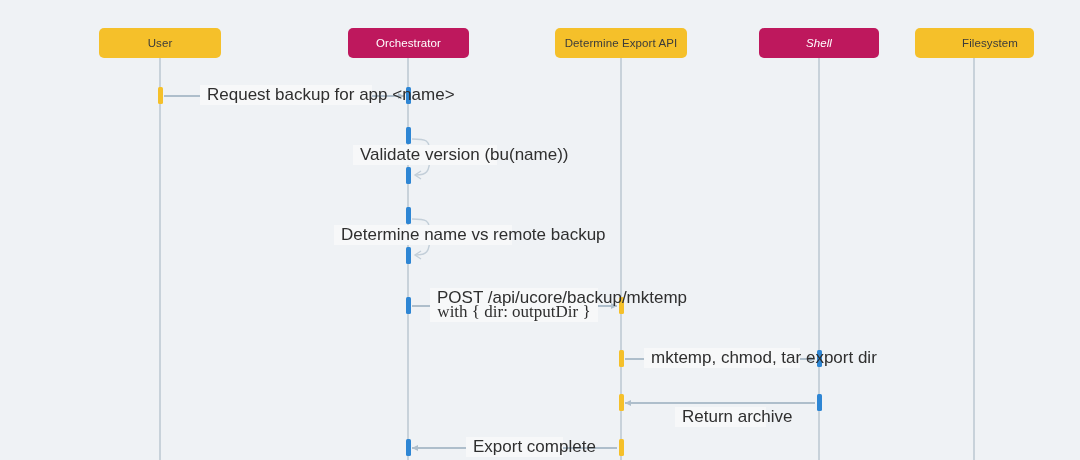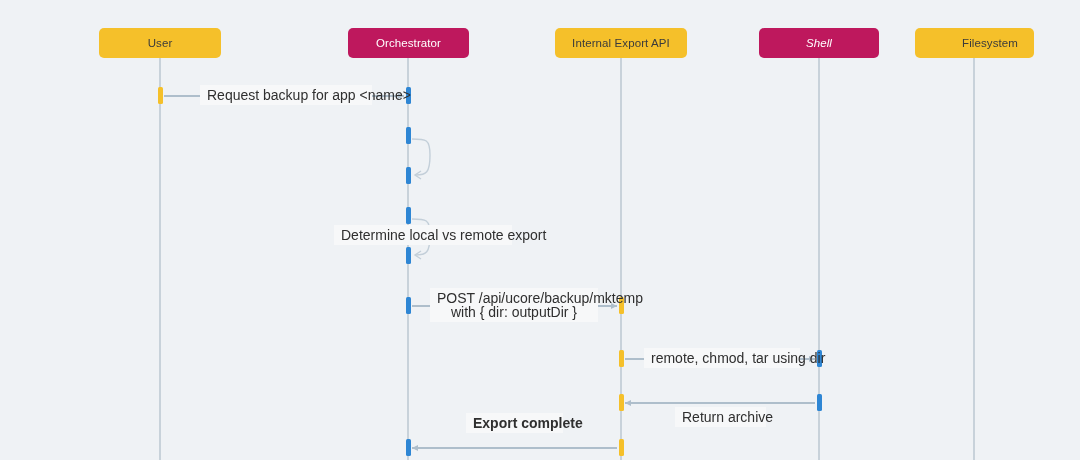--- a/index.html
+++ b/index.html
@@ -64,28 +64,28 @@
     height: 0;
     border-top: 3.5px solid transparent;
     border-bottom: 3.5px solid transparent;
   }
   .arrow-head.right { border-left: 6px solid #aebecb; }
   .arrow-head.left  { border-right: 6px solid #aebecb; }
   .msg-label {
     position: absolute;
     background: #f7f8f9;
     color: #2f2f2f;
-    font-size: 14px;
+    font-size: 17px;
     line-height: 14px;
     padding: 3px 7px;
     white-space: nowrap;
     text-align: center;
     box-sizing: border-box;
   }
-  .msg-label .l2 { display: block; }
+  .msg-label .l2 { display: block; font-family: Liberation Serif, serif; }
   .self-loop {
     position: absolute;
   }
   .self-loop svg { display: block; overflow: visible; }
 </style>
 </head>
 <body>
 
 <div id="diagram">
     <div class="lifeline" style="left: 159.25px; top: 58px; height: 402px;"></div>
@@ -93,21 +93,21 @@
     <div class="lifeline" style="left: 620.25px; top: 58px; height: 402px;"></div>
     <div class="lifeline" style="left: 818.25px; top: 58px; height: 402px;"></div>
     <div class="lifeline" style="left: 973.25px; top: 58px; height: 402px;"></div>
     <div class="participant-box actor" style="left: 99px; width: 122px; top: 28px;">
       <span>User</span>
     </div>
     <div class="participant-box system" style="left: 348px; width: 121px; top: 28px;">
       <span>Orchestrator</span>
     </div>
     <div class="participant-box actor" style="left: 555px; width: 132px; top: 28px;">
-      <span>Internal Export API</span>
+      <span>Determine Export API</span>
     </div>
     <div class="participant-box system" style="left: 759px; width: 120px; top: 28px; font-style: italic;">
       <span>Shell</span>
     </div>
     <div class="participant-box actor" style="left: 915px; width: 119px; top: 28px; padding-left: 31px;">
       <span>Filesystem</span>
     </div>
     <div class="activation yellow" style="left: 157.5px; top: 87px; height: 17px;"></div>
     <div class="activation blue" style="left: 405.5px; top: 87px; height: 17px;"></div>
     <div class="activation blue" style="left: 405.5px; top: 127px; height: 17px;"></div>
@@ -124,32 +124,33 @@
     <div class="activation blue" style="left: 405.5px; top: 439px; height: 17px;"></div>
     <div class="msg-line" style="left: 164px; width: 240px; top: 95px;"></div>
     <div class="arrow-head right" style="top: 92.5px; left: 398px;"></div>
     <div class="msg-label" style="left: 200px; width: 172px; top: 85px;"><span class="l1">Request backup for app &lt;name&gt;</span></div>
     <div class="self-loop" style="left: 410px; top: 135px;">
       <svg width="26" height="48" viewBox="0 0 26 48">
         <path d="M2 4 C 16 4, 20 4, 20 20 C 20 38, 16 40, 6 40" fill="none" stroke="#c3cfd9" stroke-width="1.4"></path>
         <path d="M11 36 L5 40 L11 44" fill="none" stroke="#c3cfd9" stroke-width="1.4"></path>
       </svg>
     </div>
+    <div class="msg-label" style="left: 353px; width: 144px; top: 145px;"><span class="l1">Validate version (bu(name))</span></div>
     <div class="self-loop" style="left: 410px; top: 215px;">
       <svg width="26" height="48" viewBox="0 0 26 48">
         <path d="M2 4 C 16 4, 20 4, 20 20 C 20 38, 16 40, 6 40" fill="none" stroke="#c3cfd9" stroke-width="1.4"></path>
         <path d="M11 36 L5 40 L11 44" fill="none" stroke="#c3cfd9" stroke-width="1.4"></path>
       </svg>
     </div>
-    <div class="msg-label" style="left: 334px; width: 178px; top: 225px;"><span class="l1">Determine local vs remote export</span></div>
+    <div class="msg-label" style="left: 334px; width: 178px; top: 225px;"><span class="l1">Determine name vs remote backup</span></div>
     <div class="msg-line" style="left: 412px; width: 205px; top: 305px;"></div>
     <div class="arrow-head right" style="top: 302.5px; left: 611px;"></div>
     <div class="msg-label" style="left: 430px; width: 168px; top: 288px;"><span class="l1">POST /api/ucore/backup/mktemp</span><br><span class="l2">with { dir: outputDir }</span></div>
     <div class="msg-line" style="left: 625px; width: 190px; top: 358px;"></div>
     <div class="arrow-head right" style="top: 355.5px; left: 809px;"></div>
-    <div class="msg-label" style="left: 644px; width: 156px; top: 348px;"><span class="l1">remote, chmod, tar using dir</span></div>
+    <div class="msg-label" style="left: 644px; width: 156px; top: 348px;"><span class="l1">mktemp, chmod, tar export dir</span></div>
     <div class="msg-line" style="left: 625px; width: 190px; top: 402px;"></div>
     <div class="arrow-head left" style="top: 399.5px; left: 625px;"></div>
     <div class="msg-label" style="left: 675px; width: 91px; top: 392px; margin-top: 15px;"><span class="l1">Return archive</span></div>
     <div class="msg-line" style="left: 412px; width: 205px; top: 447px;"></div>
     <div class="arrow-head left" style="top: 444.5px; left: 412px;"></div>
-    <div class="msg-label" style="left: 466px; width: 97px; top: 413px; font-weight: bold;"><span class="l1">Export complete</span></div>
+    <div class="msg-label" style="left: 466px; width: 97px; top: 437px;"><span class="l1">Export complete</span></div>
   </div>
 
 </body></html>

